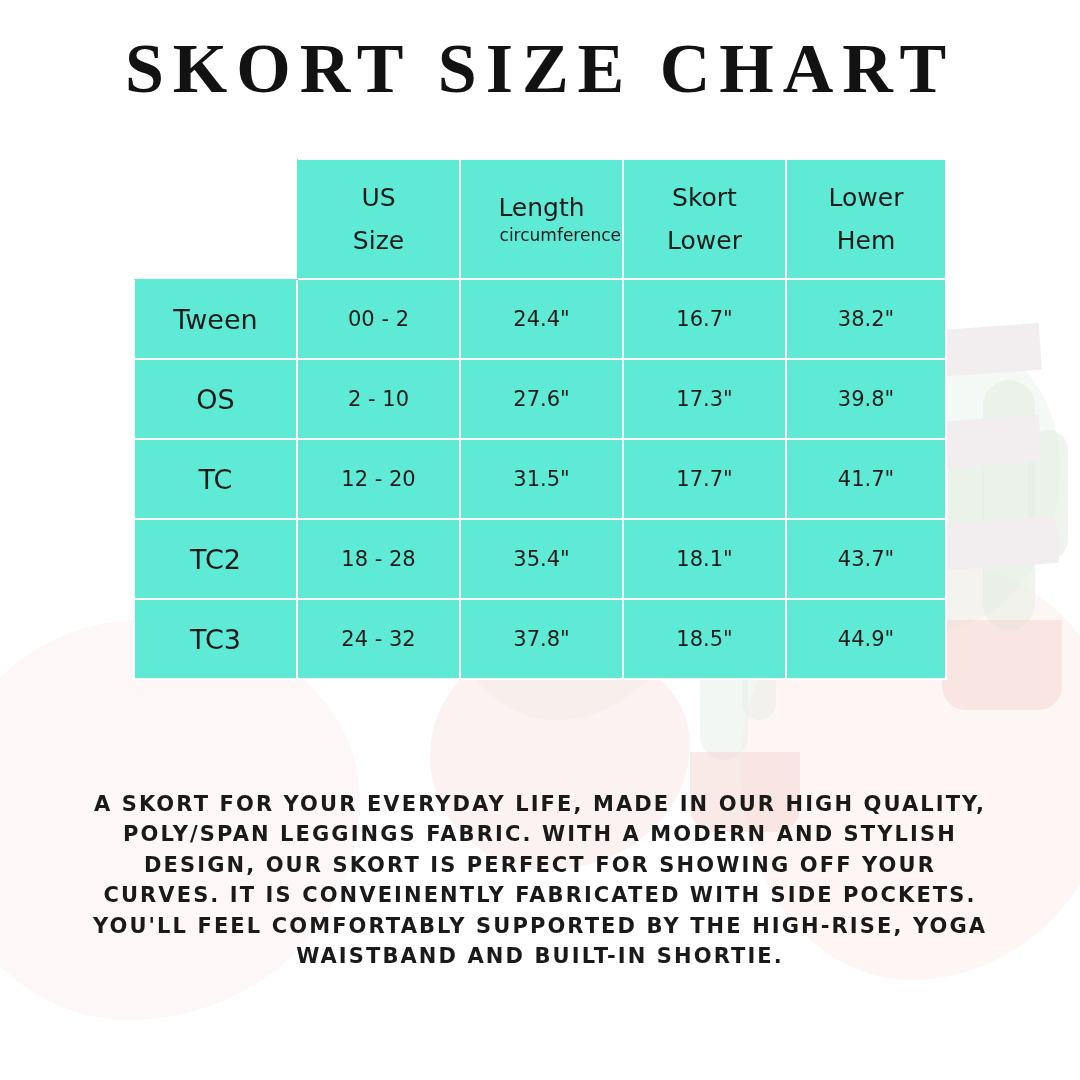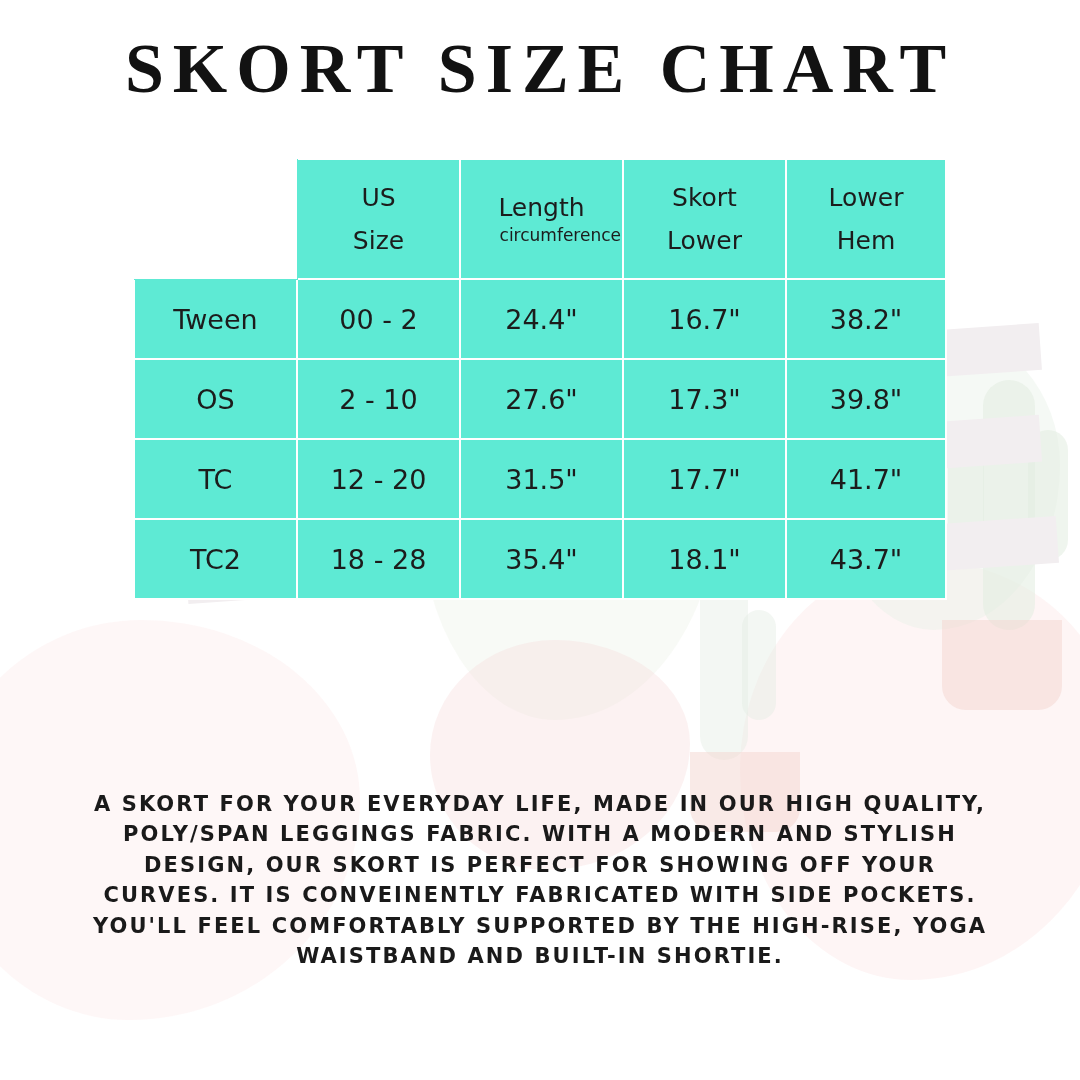--- a/index.html
+++ b/index.html
@@ -112,21 +112,21 @@
   col.c3 { width: 163px; }
   col.c4 { width: 160px; }
 
   
   tr.head td { height: 116px; font-size: 25px; line-height: 1.25; }
   tr.head td.corner { background: transparent; border-color: transparent; }
   .hdr-main { display:block; font-size: 25px; }
   .hdr-sub  { display:block; font-size: 25px; margin-top: 12px; }
   .hdr-small{ display:block; font-size: 17px; margin-top: 2px; text-align: right; }
 
-  tbody tr td { height: 76px; font-size: 27px; }
+  tbody tr td { height: 76px; font-size: 21px; }
   td.rowlabel { font-size: 27px; }
 
   
   .blurb {
     position: absolute;
     left: 50%;
     transform: translateX(-50%);
     top: 768px;
     width: 900px;
     text-align: center;
@@ -230,19 +230,26 @@
           <td>17.7"</td>
           <td>41.7"</td>
         </tr>
         <tr>
           <td class="rowlabel">TC2</td>
           <td>18 - 28</td>
           <td>35.4"</td>
           <td>18.1"</td>
           <td>43.7"</td>
         </tr>
+        <tr>
+          <td class="rowlabel">TC3</td>
+          <td>24 - 32</td>
+          <td>37.8"</td>
+          <td>18.5"</td>
+          <td>44.9"</td>
+        </tr>
       </tbody>
     </table>
   </div>
 
   <p class="blurb">A SKORT FOR YOUR EVERYDAY LIFE, MADE IN OUR HIGH QUALITY, POLY/SPAN LEGGINGS FABRIC. WITH A MODERN AND STYLISH DESIGN, OUR SKORT IS PERFECT FOR SHOWING OFF YOUR CURVES. IT IS CONVEINENTLY FABRICATED WITH SIDE POCKETS. YOU'LL FEEL COMFORTABLY SUPPORTED BY THE HIGH-RISE, YOGA WAISTBAND AND BUILT-IN SHORTIE.</p>
 
 </div>
 
 </body></html>

